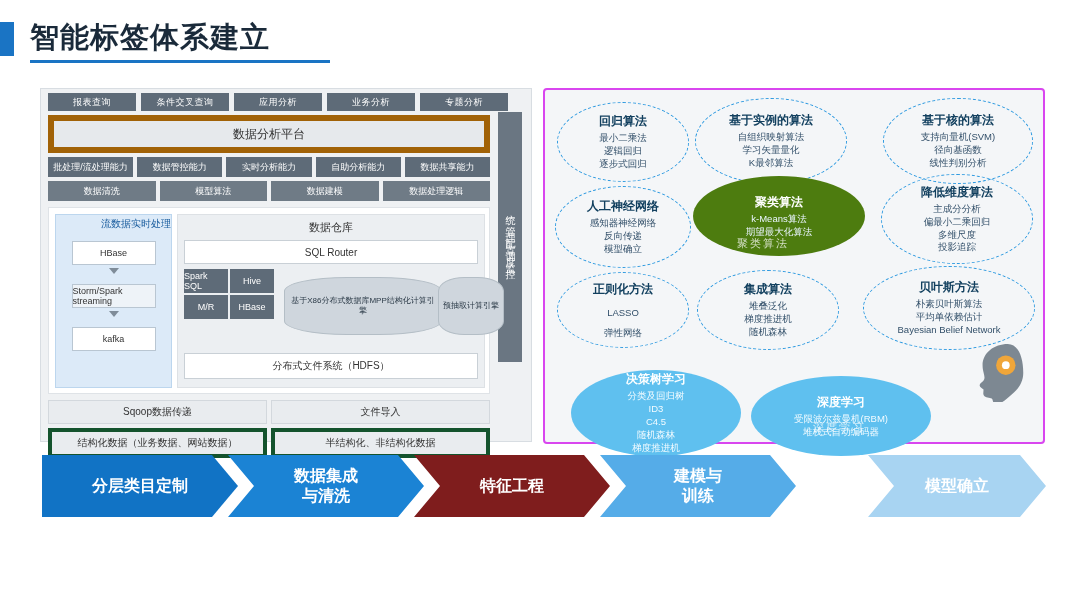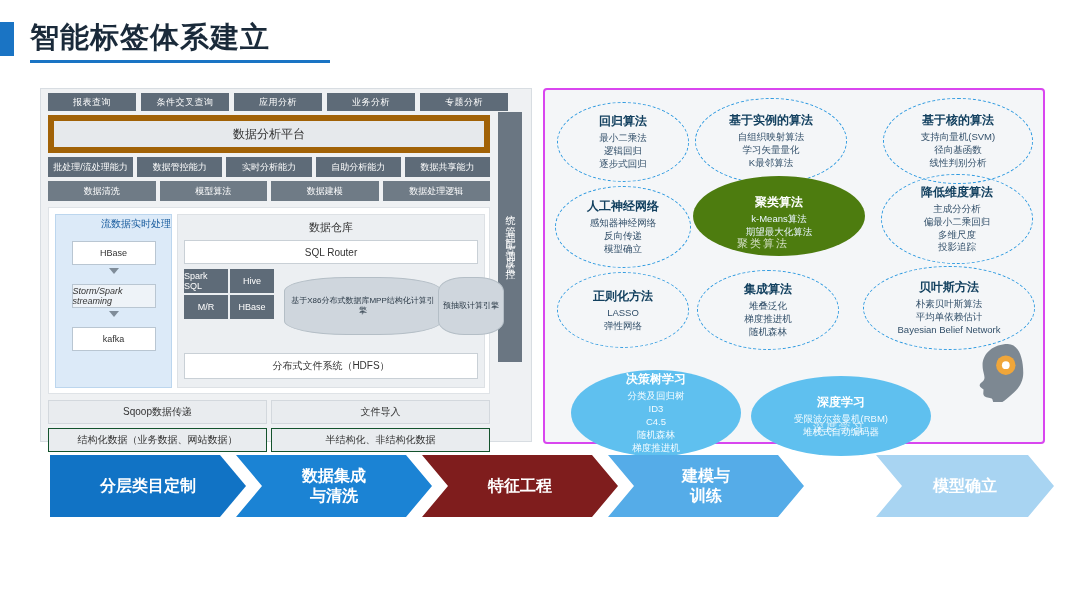--- a/index.html
+++ b/index.html
@@ -24,54 +24,54 @@
   .block-title{background:#e6e9ec;border:6px solid #a16207;height:26px;display:flex;align-items:center;justify-content:center;font-size:12px;color:#333;}
   .row-5{display:flex;gap:4px;margin-top:4px;}
   .cell-dark{flex:1;height:20px;background:#5e6b78;color:#fff;font-size:9px;display:flex;align-items:center;justify-content:center;}
   .row-4{display:flex;gap:4px;margin-top:4px;}
   .cell-dark2{flex:1;height:20px;background:#6f7b86;color:#fff;font-size:9px;display:flex;align-items:center;justify-content:center;}
 
   .mid-area{position:relative;margin-top:6px;height:185px;background:#ffffff;border:1px solid #dfe3e7;}
   .stream-box{position:absolute;left:6px;top:6px;width:115px;height:172px;background:#dceaf8;border:1px solid #bcd6ee;}
   .stream-title{font-size:10px;color:#1a5d9e;text-align:right;margin-top:2px;font-family:Liberation Serif, serif;}
   .stream-item{width:82px;height:22px;margin:10px auto 0;background:#ffffff;border:1px solid #b9c6d2;font-size:9px;display:flex;align-items:center;justify-content:center;}
-  .stream-item.mid{background:#eef3f8;font-style:italic;}
+  .stream-item.mid{background:#eef3f8;}
   .arrow-down{width:0;height:0;margin:3px auto 0;border-left:5px solid transparent;border-right:5px solid transparent;border-top:6px solid #7f8c99;}
   .dw{position:absolute;left:128px;top:6px;width:306px;height:172px;background:#eceff2;border:1px solid #dde1e5;}
   .dw-title{font-size:11px;text-align:center;margin-top:5px;color:#333;}
   .sql-router{margin:5px 6px 0;height:22px;background:#ffffff;border:1px solid #c9d0d6;font-size:10px;display:flex;align-items:center;justify-content:center;}
   .dw-mid{position:relative;margin:5px 6px 0;height:78px;}
   .grid2{position:absolute;left:0;top:0;width:92px;}
   .g-cell{float:left;width:44px;height:24px;margin:0 2px 2px 0;background:#5e6b78;color:#fff;font-size:9px;display:flex;align-items:center;justify-content:center;}
   .cyl{position:absolute;top:8px;height:56px;background:#cfd6dd;border:1px solid #b4bec6;border-radius:40%/14px;font-size:8px;color:#2b3a47;display:flex;align-items:center;justify-content:center;text-align:center;line-height:1.25;padding:0 4px;}
   .cyl.a{left:100px;width:148px;}
   .cyl.b{left:254px;width:56px;}
   .hdfs{margin:6px 6px 0;height:24px;background:#ffffff;border:1px solid #c9d0d6;font-size:10px;display:flex;align-items:center;justify-content:center;}
   .row-3{display:flex;gap:4px;margin-top:6px;}
   .cell-lite{flex:1;height:22px;background:#e9ecef;border:1px solid #d3d8dd;font-size:10px;display:flex;align-items:center;justify-content:center;}
   .row-2{display:flex;gap:4px;margin-top:4px;}
-  .cell-lite2{flex:1;height:22px;background:#e9ecef;border:1px solid #14532d;font-size:10px;display:flex;align-items:center;justify-content:center;}
+  .cell-lite2{flex:1;height:22px;background:#e9ecef;border:4px solid #14532d;font-size:10px;display:flex;align-items:center;justify-content:center;}
 
   
   .right-panel{position:absolute;left:543px;top:88px;width:498px;height:352px;background:#f4f6f8;border:2px solid #d946ef;border-radius:4px;}
   .bubble{position:absolute;border:1.5px dashed #2e9ae0;border-radius:50%;
      display:flex;flex-direction:column;align-items:center;justify-content:center;text-align:center;}
   .bubble .bt{font-weight:bold;font-size:12px;color:#12405f;margin-bottom:2px;}
   .bubble .bl{font-size:9.5px;color:#33506a;line-height:1.35;}
   .bubble.solid{background:#4d7c0f;border:none;}
   .bubble.solid .bt{color:#ffffff;}
   .bubble.solid .bl{color:#eaf6ff;}
   .bubble.solid2{background:#5fc0ef;border:none;margin-top:24px;}
   .bubble.solid2 .bt{color:#ffffff;}
   .bubble.solid2 .bl{color:#f2fbff;}
   .wm{position:absolute;font-size:11px;color:rgba(255,255,255,.75);letter-spacing:2px;}
   .head-icon{position:absolute;right:12px;bottom:40px;width:62px;height:62px;color:#6f7b86;}
 
   
-  .arrows{position:absolute;left:50px;top:455px;width:1004px;height:62px;}
+  .arrows{position:absolute;left:42px;top:455px;width:1004px;height:62px;}
   .chev{position:absolute;top:0;height:62px;display:flex;align-items:center;justify-content:center;
      color:#fff;font-size:16px;font-weight:bold;text-align:center;line-height:1.25;
      clip-path:polygon(0 0, calc(100% - 26px) 0, 100% 50%, calc(100% - 26px) 100%, 0 100%, 26px 50%);}
   .chev.first{clip-path:polygon(0 0, calc(100% - 26px) 0, 100% 50%, calc(100% - 26px) 100%, 0 100%);}
 </style>
 </head>
 <body>
 
 <div class="title-bar">
   <div class="title-accent"></div>
@@ -184,21 +184,21 @@
   </div>
 
   <div class="bubble" style="left:336px;top:84px;width:150px;height:88px;">
     <div class="bt">降低维度算法</div>
     <div class="bl">主成分分析</div>
     <div class="bl">偏最小二乘回归</div>
     <div class="bl">多维尺度</div>
     <div class="bl">投影追踪</div>
   </div>
 
-  <div class="bubble" style="left:12px;top:182px;width:130px;height:74px;">
+  <div class="bubble" style="left:12px;top:182px;width:130px;height:74px;gap:7px;">
     <div class="bt">正则化方法</div>
     <div class="bl">LASSO</div>
     <div class="bl">弹性网络</div>
   </div>
 
   <div class="bubble" style="left:152px;top:180px;width:140px;height:78px;">
     <div class="bt">集成算法</div>
     <div class="bl">堆叠泛化</div>
     <div class="bl">梯度推进机</div>
     <div class="bl">随机森林</div>

